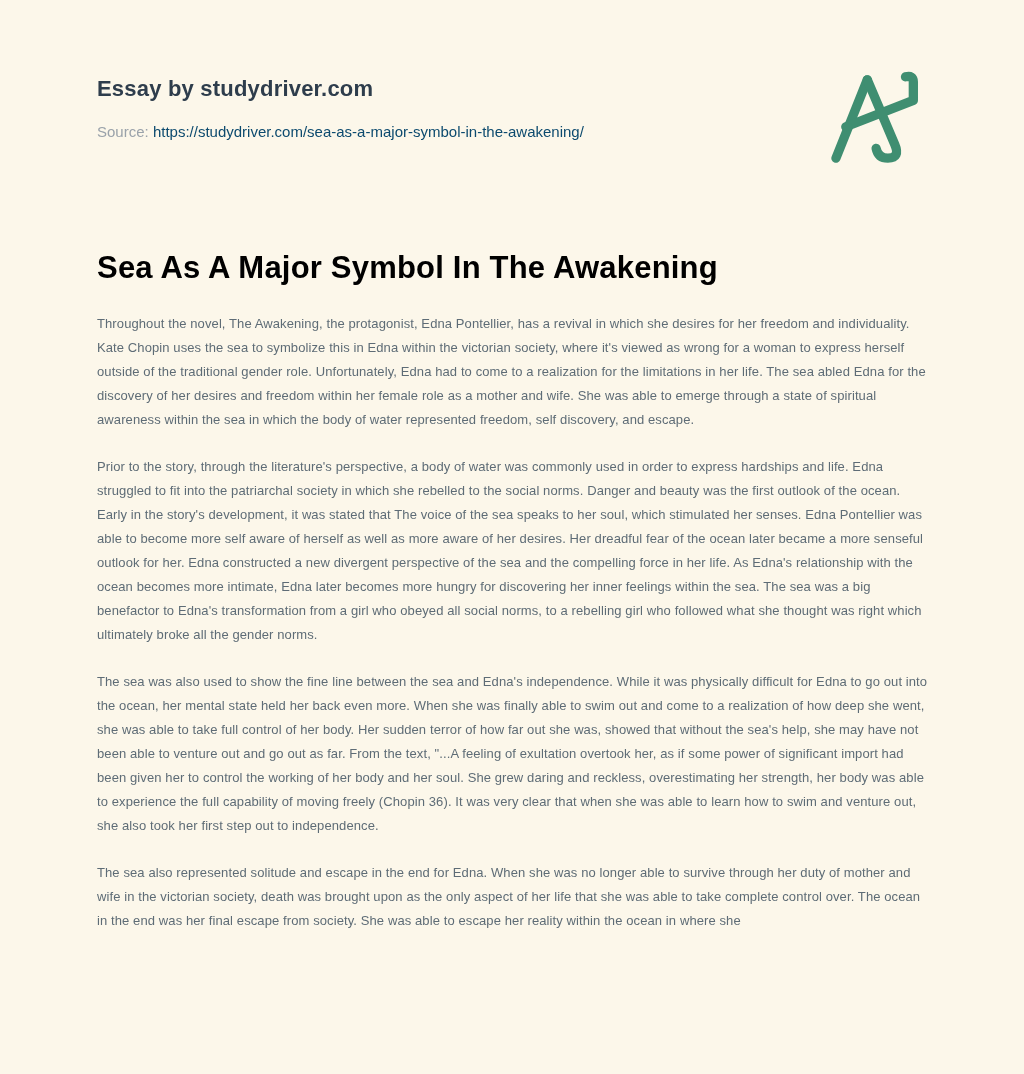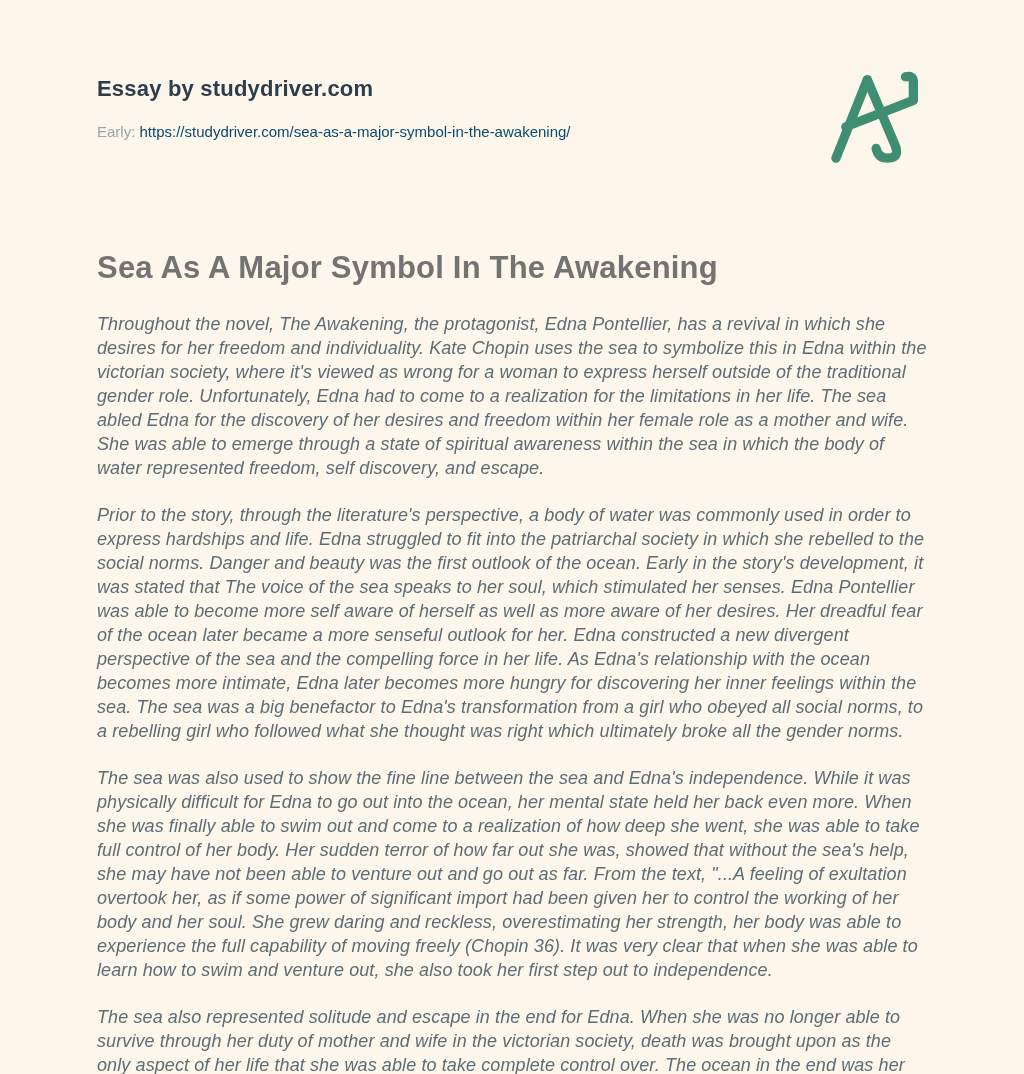--- a/index.html
+++ b/index.html
@@ -37,33 +37,32 @@
     position: absolute;
     top: 70px;
     right: 88px;
     width: 108px;
     height: 94px;
   }
   h1.essay-title {
     margin: 110px 0 0 0;
     font-size: 31px;
     font-weight: 700;
-    color: #737373;
+    color: #000000;
     letter-spacing: 0.2px;
   }
   .essay-body {
     margin-top: 26px;
   }
   .essay-body p {
     margin: 0 0 23px 0;
-    font-size: 18px;
+    font-size: 13px;
     line-height: 24px;
     color: #5e6c76;
     letter-spacing: 0.1px;
-    font-style: italic;
   }
 </style>
 </head>
 <body>
 
 <div class="page">
 
   <div class="brand-logo">
     <svg width="108" height="94" viewBox="0 0 110 96" aria-hidden="true">
       <g fill="none" stroke-width="9.5" stroke-linecap="round" stroke-linejoin="round" stroke="#3f8e71">
@@ -72,21 +71,21 @@
         <path d="M18 58 L87 31 L87 12 Q87 5 79 7"></path>
       </g>
     </svg>
   </div>
 
   <div class="content">
 
     <div class="byline">Essay by studydriver.com</div>
 
     <div class="source-line">
-      <span>Early:</span>
+      <span>Source:</span>
       <a href="#">https://studydriver.com/sea-as-a-major-symbol-in-the-awakening/</a>
     </div>
 
     <h1 class="essay-title">Sea As A Major Symbol In The Awakening</h1>
 
     <div class="essay-body">
       <p>Throughout the novel, The Awakening, the protagonist, Edna Pontellier, has a revival in which she desires for her freedom and individuality. Kate Chopin uses the sea to symbolize this in Edna within the victorian society, where it's viewed as wrong for a woman to express herself outside of the traditional gender role. Unfortunately, Edna had to come to a realization for the limitations in her life. The sea abled Edna for the discovery of her desires and freedom within her female role as a mother and wife. She was able to emerge through a state of spiritual awareness within the sea in which the body of water represented freedom, self discovery, and escape.</p>
       <p>Prior to the story, through the literature's perspective, a body of water was commonly used in order to express hardships and life. Edna struggled to fit into the patriarchal society in which she rebelled to the social norms. Danger and beauty was the first outlook of the ocean. Early in the story's development, it was stated that The voice of the sea speaks to her soul, which stimulated her senses. Edna Pontellier was able to become more self aware of herself as well as more aware of her desires. Her dreadful fear of the ocean later became a more senseful outlook for her. Edna constructed a new divergent perspective of the sea and the compelling force in her life. As Edna's relationship with the ocean becomes more intimate, Edna later becomes more hungry for discovering her inner feelings within the sea. The sea was a big benefactor to Edna's transformation from a girl who obeyed all social norms, to a rebelling girl who followed what she thought was right which ultimately broke all the gender norms.</p>
       <p> The sea was also used to show the fine line between the sea and Edna's independence. While it was physically difficult for Edna to go out into the ocean, her mental state held her back even more. When she was finally able to swim out and come to a realization of how deep she went, she was able to take full control of her body. Her sudden terror of how far out she was, showed that without the sea's help, she may have not been able to venture out and go out as far. From the text, "...A feeling of exultation overtook her, as if some power of significant import had been given her to control the working of her body and her soul. She grew daring and reckless, overestimating her strength, her body was able to experience the full capability of moving freely (Chopin 36). It was very clear that when she was able to learn how to swim and venture out, she also took her first step out to independence.</p>
       <p>The sea also represented solitude and escape in the end for Edna. When she was no longer able to survive through her duty of mother and wife in the victorian society, death was brought upon as the only aspect of her life that she was able to take complete control over. The ocean in the end was her final escape from society. She was able to escape her reality within the ocean in where she</p>

